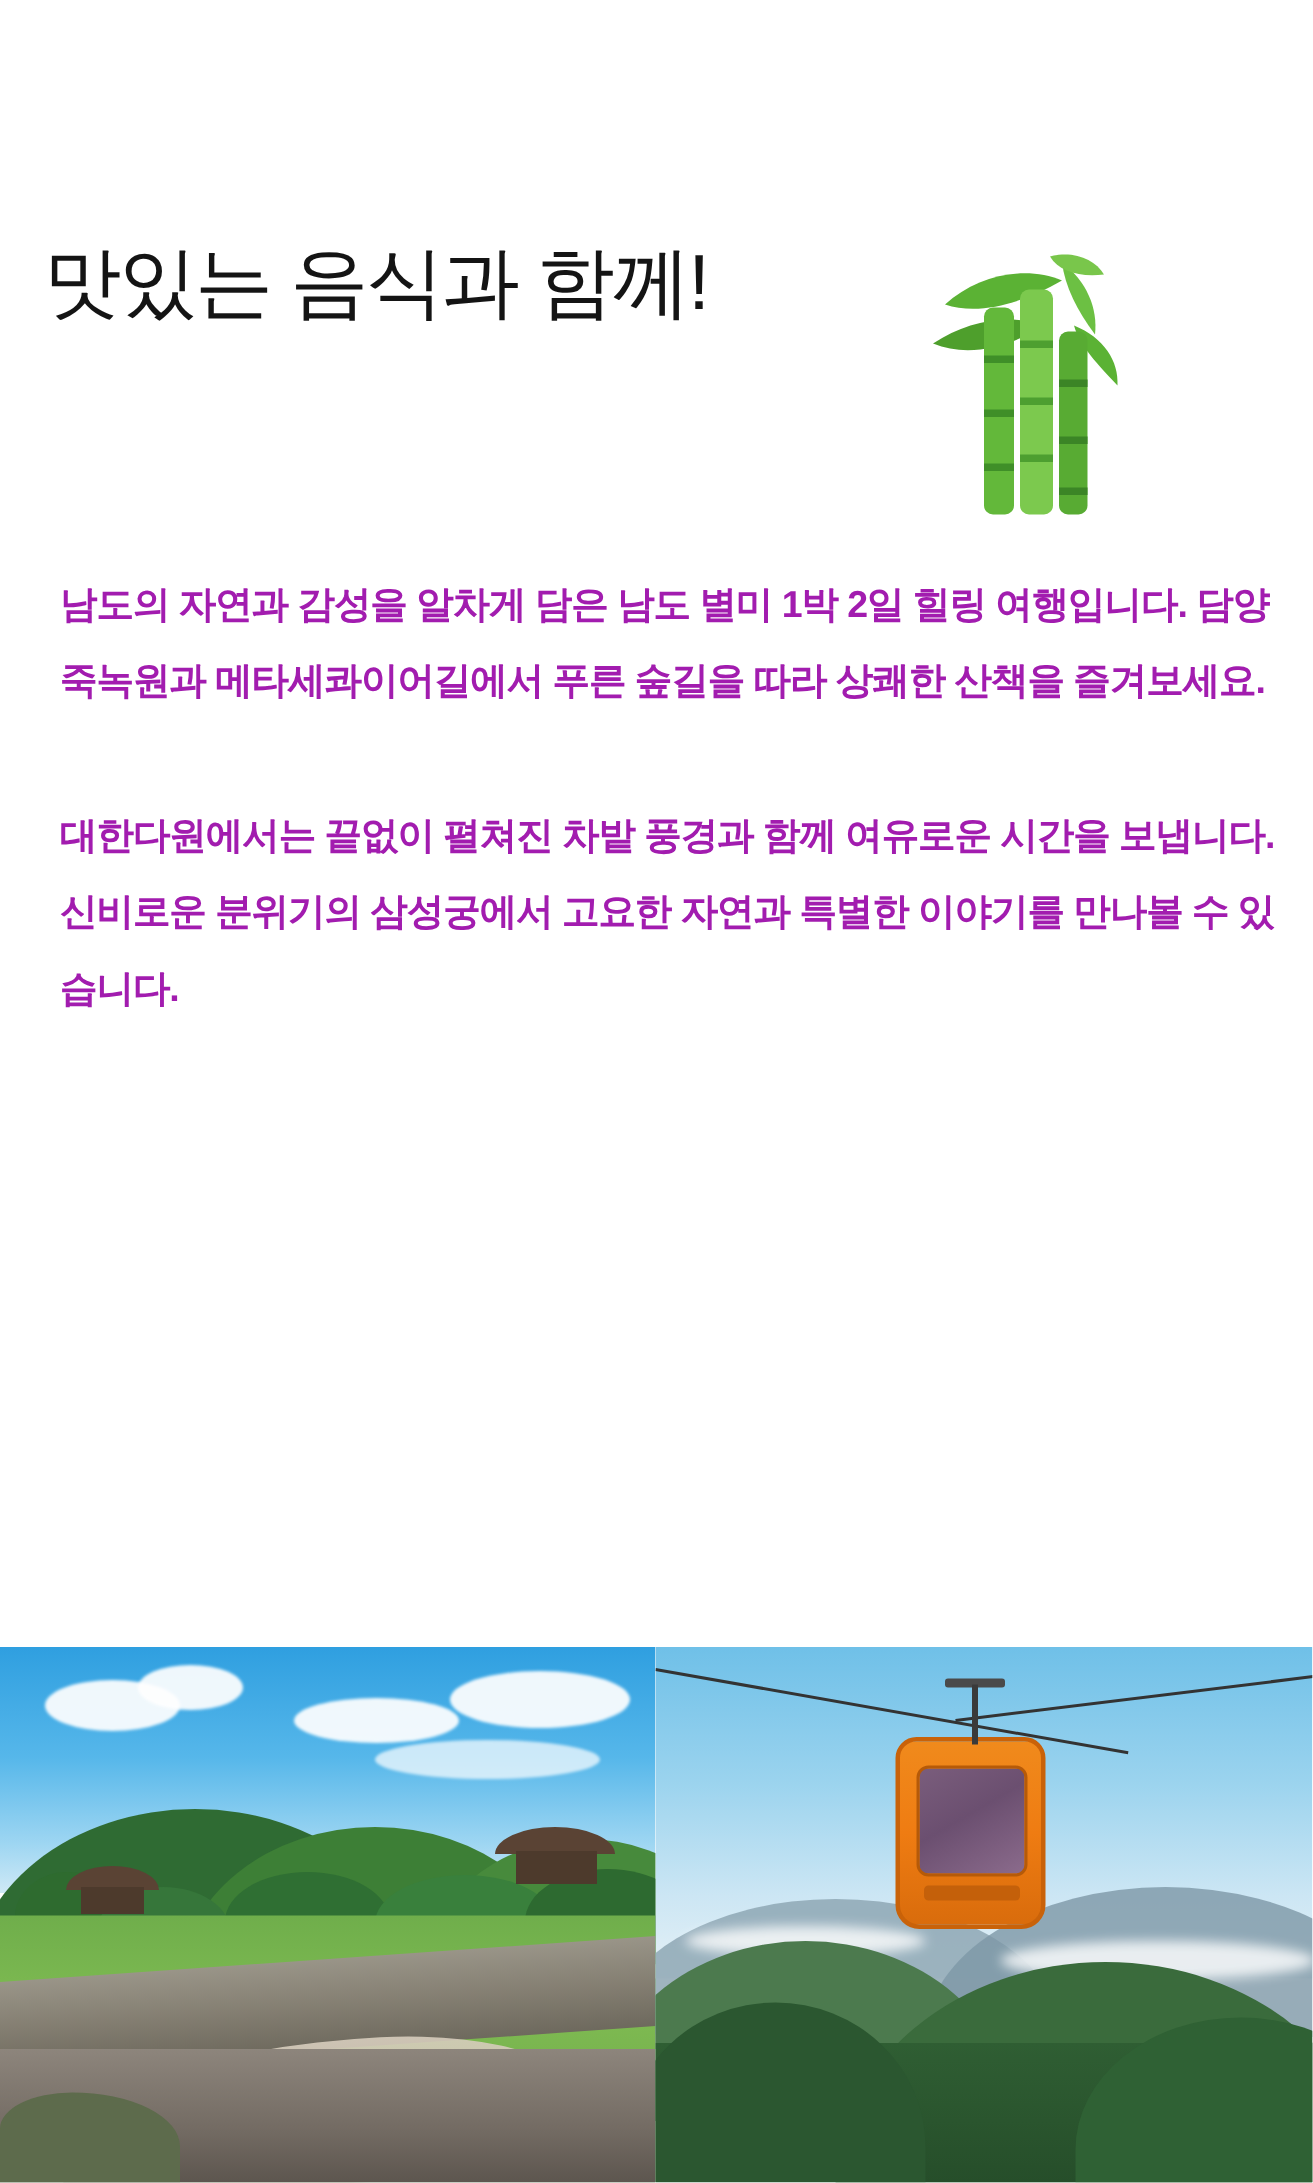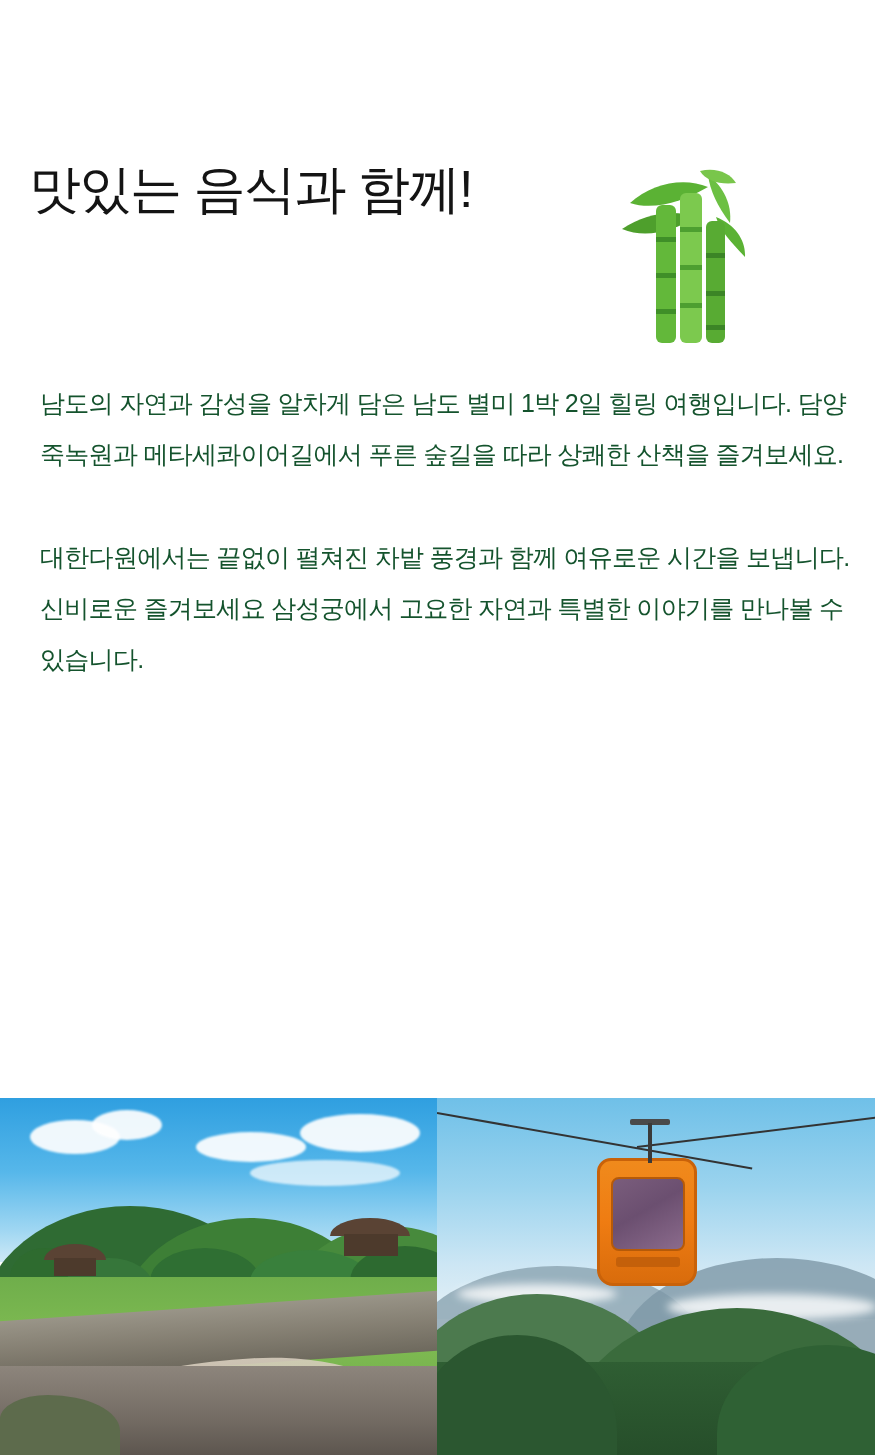--- a/index.html
+++ b/index.html
@@ -64,22 +64,22 @@
   .body-copy {
     position: absolute;
     left: 40px;
     top: 378px;
     width: 810px;
   }
   .para {
     font-size: 25px;
     line-height: 51px;
     letter-spacing: -0.7px;
-    color: #14532d;
-    font-weight: 400;
+    color: #a21caf;
+    font-weight: 700;
     margin: 0 0 52px 0;
   }
   .para:last-child { margin-bottom: 0; }
 
   
   .photo-strip {
     position: absolute;
     left: 0;
     top: 1098px;
     width: 875px;
@@ -267,21 +267,21 @@
         <rect x="94" y="126" width="19" height="5" fill="#3b8526"></rect>
         <rect x="94" y="160" width="19" height="5" fill="#3b8526"></rect>
       </g>
 
       <path d="M88 6 C 104 2, 118 8, 124 18 C 108 20, 94 16, 88 6 Z" fill="#79c64b"></path>
     </svg>
   </div>
 
   <div class="body-copy">
     <p class="para">남도의 자연과 감성을 알차게 담은 남도 별미 1박 2일 힐링 여행입니다. 담양 죽녹원과 메타세콰이어길에서 푸른 숲길을 따라 상쾌한 산책을 즐겨보세요.</p>
-    <p class="para">대한다원에서는 끝없이 펼쳐진 차밭 풍경과 함께 여유로운 시간을 보냅니다. 신비로운 즐겨보세요 삼성궁에서 고요한 자연과 특별한 이야기를 만나볼 수 있습니다.</p>
+    <p class="para">대한다원에서는 끝없이 펼쳐진 차밭 풍경과 함께 여유로운 시간을 보냅니다. 신비로운 분위기의 삼성궁에서 고요한 자연과 특별한 이야기를 만나볼 수 있습니다.</p>
   </div>
 
   <div class="photo-strip">
 
     <div class="photo photo-left">
       <div class="sky-left"></div>
       <div class="cloud" style="left:30px; top:22px; width:90px; height:34px;"></div>
       <div class="cloud" style="left:92px; top:12px; width:70px; height:30px;"></div>
       <div class="cloud" style="left:196px; top:34px; width:110px; height:30px;"></div>
       <div class="cloud" style="left:300px; top:16px; width:120px; height:38px;"></div>

